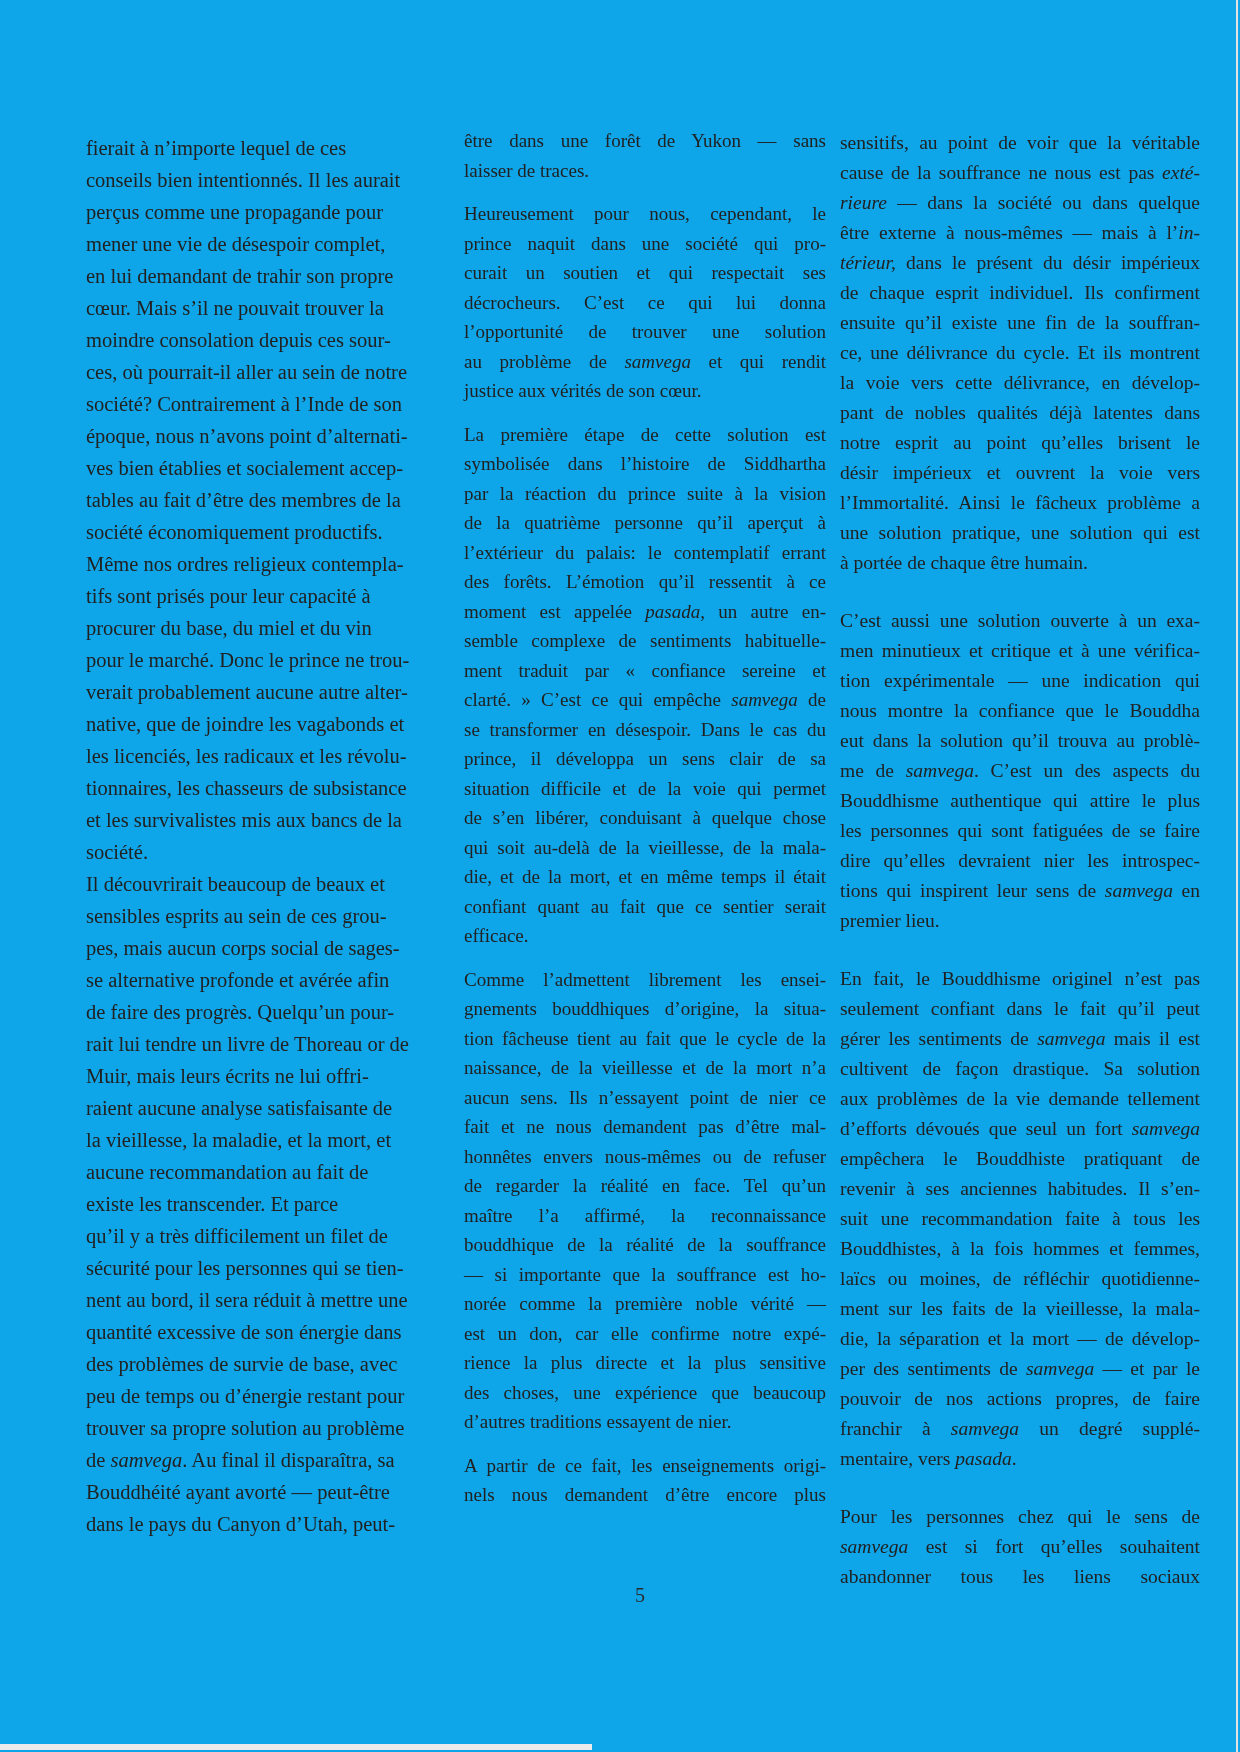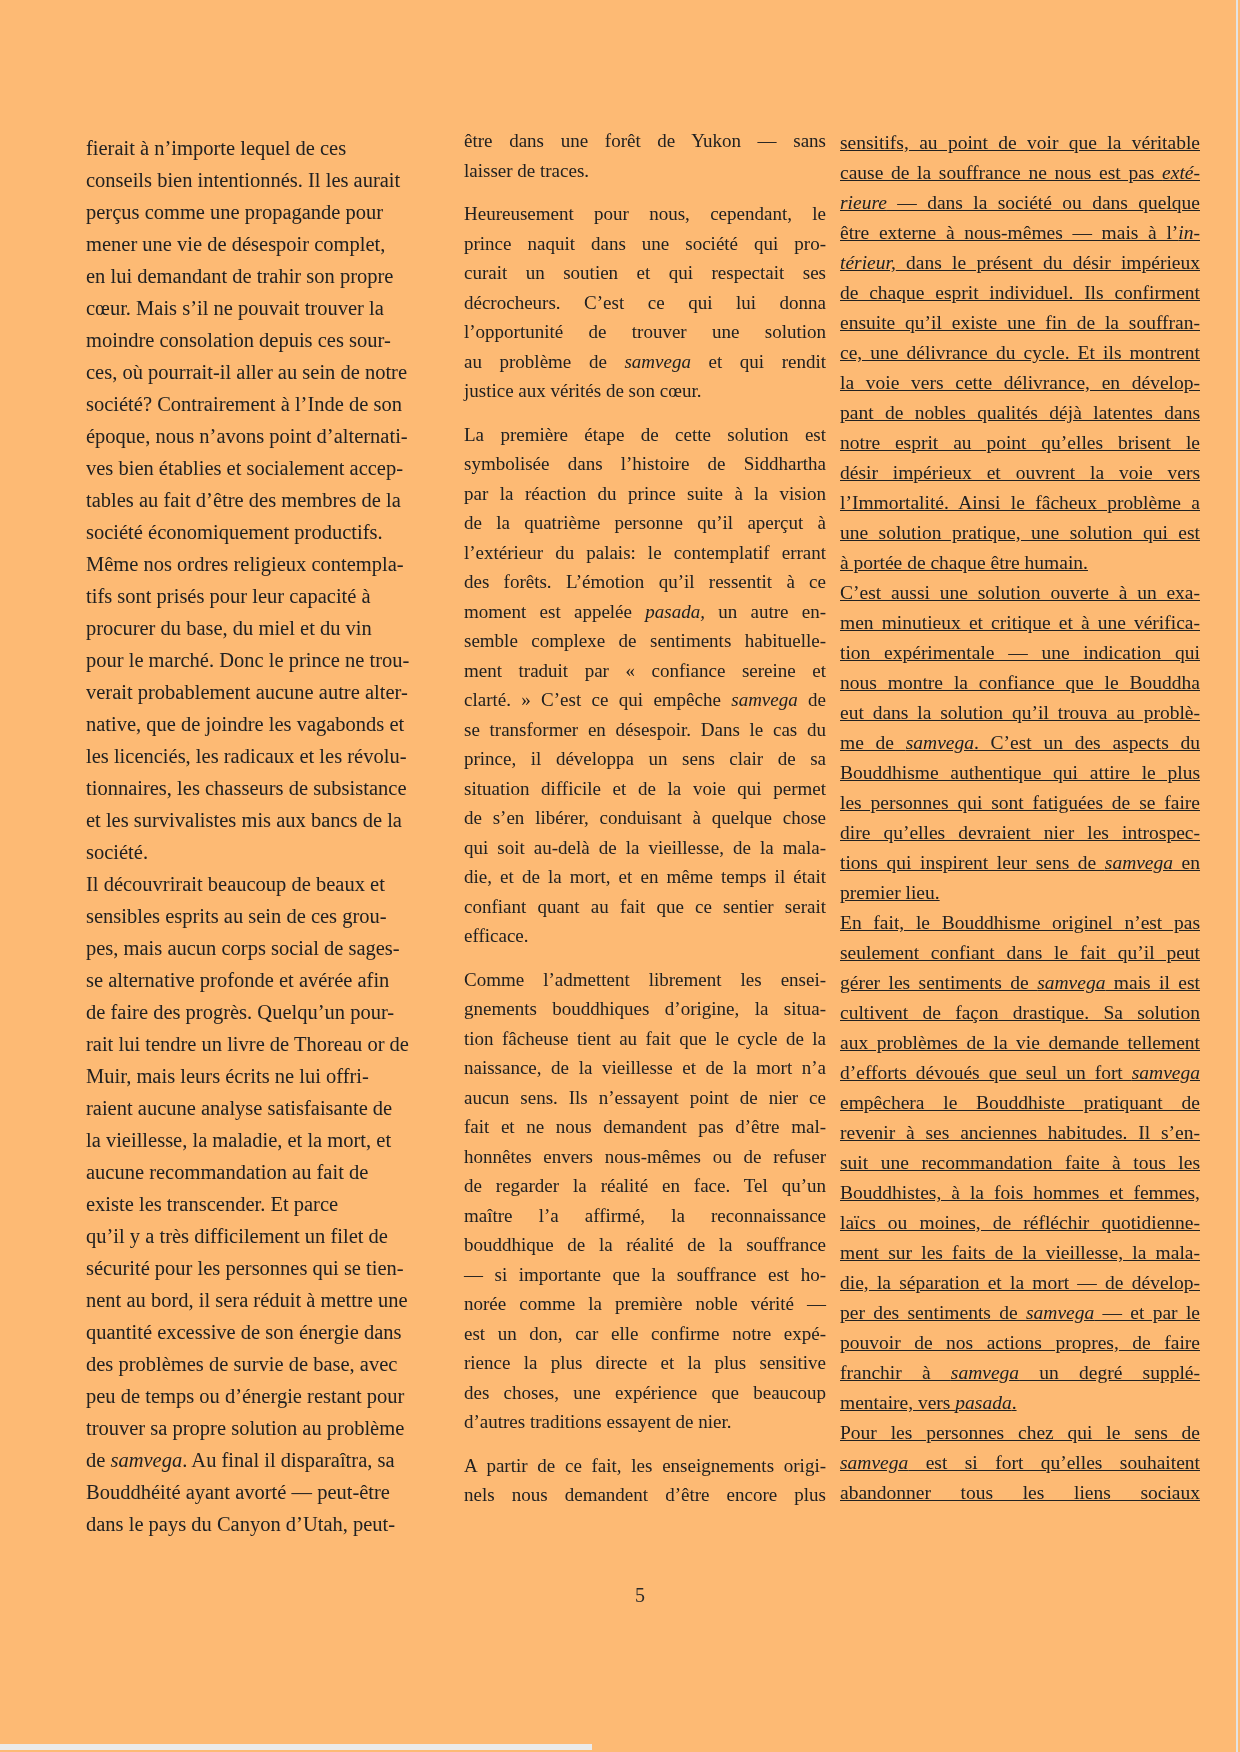--- a/index.html
+++ b/index.html
@@ -1,33 +1,33 @@
 <!DOCTYPE html>
 <html><head>
 <meta charset="utf-8">
 <style>
   html,body { margin:0; padding:0; background:#efefef; }
   .page {
     position:relative;
     width:1240px; height:1752px;
     margin:0 auto;
-    background:#fdba74;
+    background:#0ea5e9;
     font-family:"Liberation Serif", serif;
     color:#212121;
     overflow:hidden;
   }
   .column { position:absolute; }
   .col1 { left:86px;  top:132px; width:400px; font-size:20.5px; line-height:32px; }
   .col2 { left:464px; top:126px; width:362px; font-size:19px; line-height:29.5px; }
-  .col3 { left:840px; top:128px; width:360px; font-size:19.5px; line-height:30px;text-decoration:underline; }
+  .col3 { left:840px; top:128px; width:360px; font-size:19.5px; line-height:30px; }
 
   .para { margin:0; }
   .col1 .para + .para { }
   .col2 .para + .para { margin-top:14px; }
-  .col3 .para + .para { }
+  .col3 .para + .para { margin-top:28px; }
 
   .jline { white-space:nowrap; }
   .col1 .jline { text-align:left; }
   .col2 .jline, .col3 .jline { text-align:justify; text-align-last:justify; }
   .col2 .para .jline:last-child, .col3 .para .jline:last-child { text-align-last:left; }
   .col2 .para.cont .jline:last-child, .col3 .para.cont .jline:last-child { text-align-last:justify; }
 
   .jline i { font-style:italic; }
 
   .pagenum {

